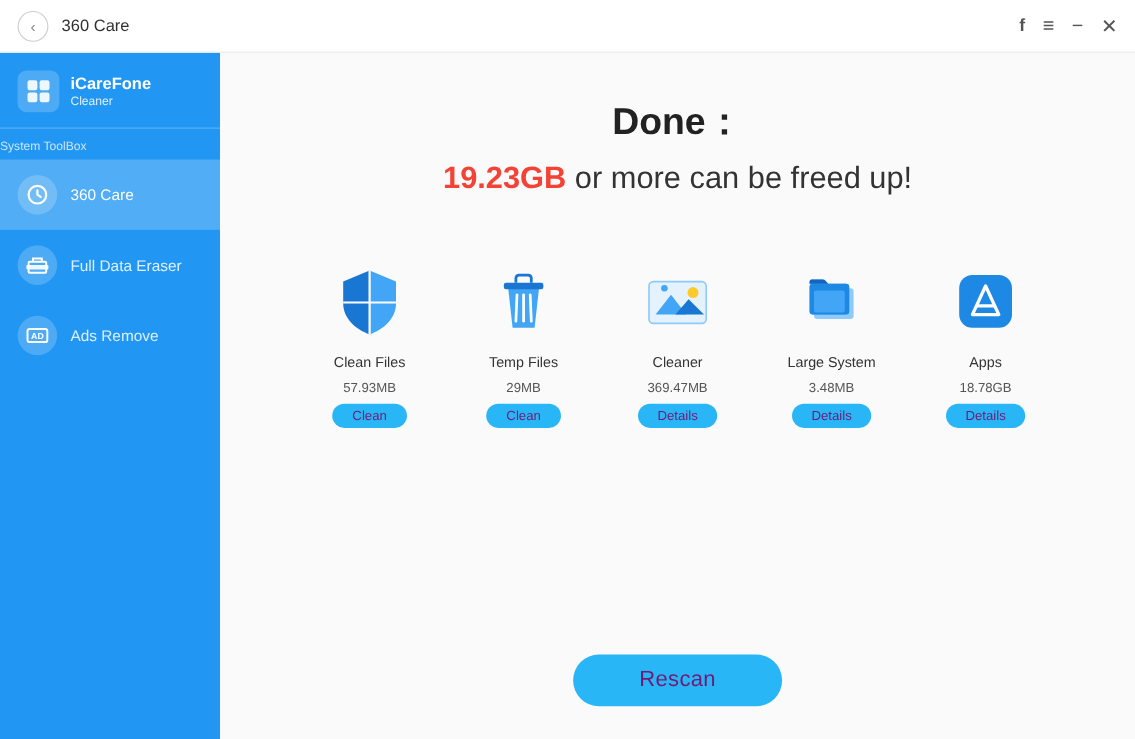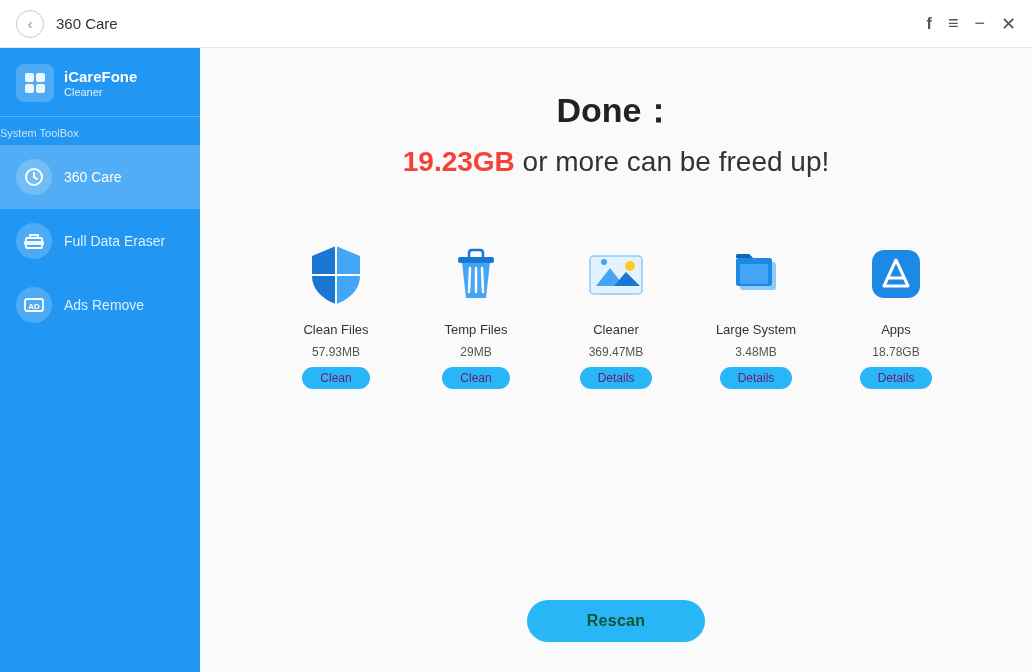--- a/index.html
+++ b/index.html
@@ -177,24 +177,24 @@
       font-weight: 500;
     }
 
     
     .rescan-btn {
       margin-top: 40px;
       padding: 12px 60px;
       border-radius: 30px;
       border: none;
       background: #29B6F6;
-      color: #14532d;
-      font-size: 16px;
+      color: #701a75;
+      font-size: 20px;
       cursor: pointer;
-      font-weight: 700;
+      font-weight: 400;
       letter-spacing: 0.3px;
     }
 
     
     svg { display: block; }
   </style>
 </head>
 <body>
 
 <div class="title-bar">

